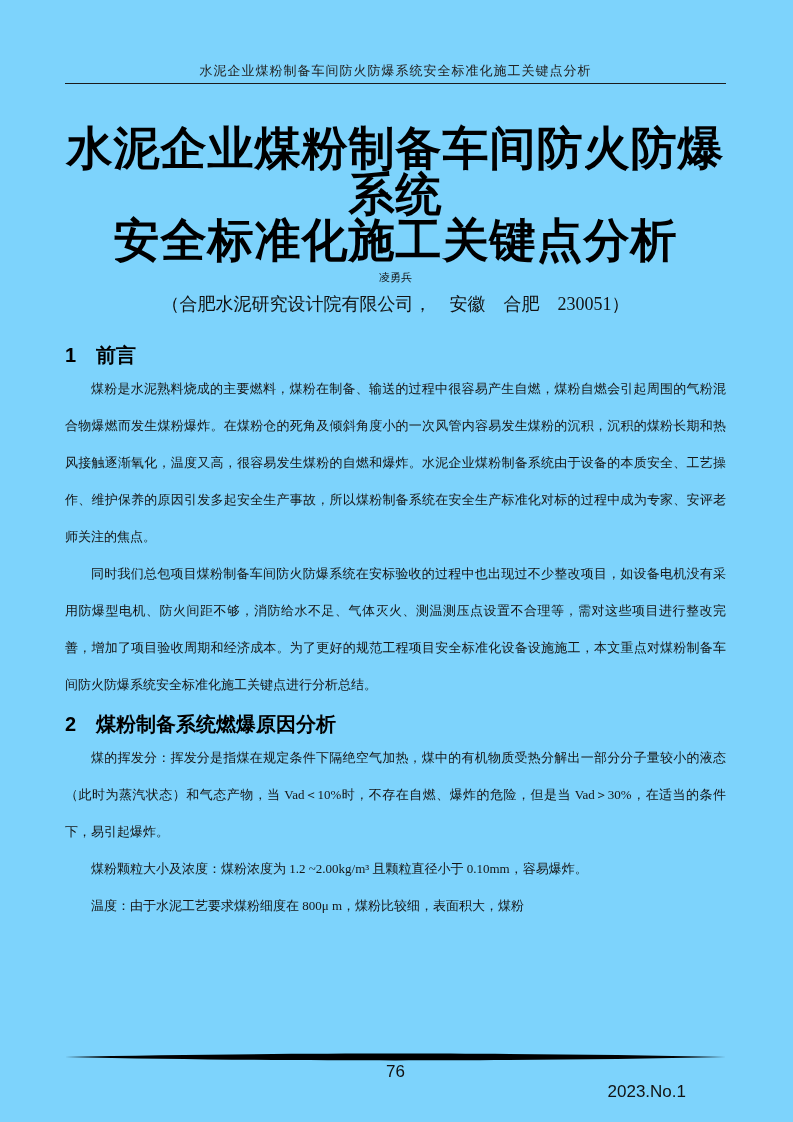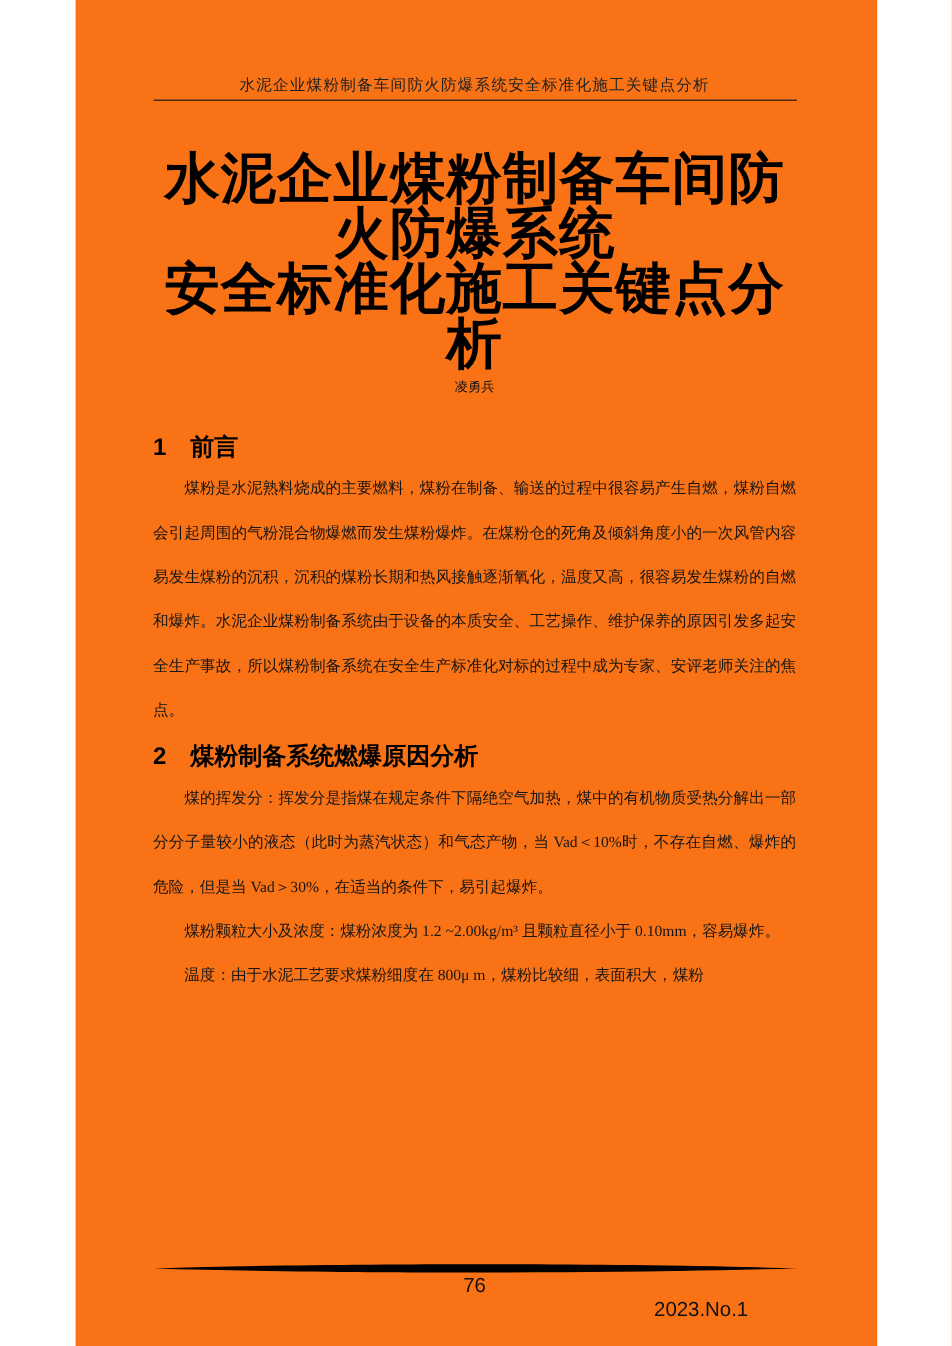--- a/index.html
+++ b/index.html
@@ -1,22 +1,22 @@
 <!DOCTYPE html>
 <html lang="zh"><head>
 <meta charset="utf-8">
 <style>
   * { margin: 0; padding: 0; box-sizing: border-box; }
   html, body { background: #ffffff; }
   .page {
     position: relative;
-    width: 668px;
+    width: 793px;
     height: 1122px;
     margin: 0 auto;
-    background: #f97316;
+    background: #7dd3fc;
     color: #1a1a1a;
     font-family: "Liberation Serif", "DejaVu Serif", serif;
     overflow: hidden;
   }
   .content {
     padding: 0 67px 0 65px;
   }
   
   .running-header {
     padding-top: 62px;
@@ -106,25 +106,27 @@
       <div class="header-rule"></div>
     </div>
 
     <h1 class="article-title">
       <div>水泥企业煤粉制备车间防火防爆系统</div>
       <div>安全标准化施工关键点分析</div>
     </h1>
 
     <div class="author-name">凌勇兵</div>
 
+    <div class="author-affiliation">（合肥水泥研究设计院有限公司，　安徽　合肥　230051）</div>
 
     <h2 class="sec-heading first">1　前言</h2>
 
     <p class="body-para">煤粉是水泥熟料烧成的主要燃料，煤粉在制备、输送的过程中很容易产生自燃，煤粉自燃会引起周围的气粉混合物爆燃而发生煤粉爆炸。在煤粉仓的死角及倾斜角度小的一次风管内容易发生煤粉的沉积，沉积的煤粉长期和热风接触逐渐氧化，温度又高，很容易发生煤粉的自燃和爆炸。水泥企业煤粉制备系统由于设备的本质安全、工艺操作、维护保养的原因引发多起安全生产事故，所以煤粉制备系统在安全生产标准化对标的过程中成为专家、安评老师关注的焦点。</p>
 
+    <p class="body-para">同时我们总包项目煤粉制备车间防火防爆系统在安标验收的过程中也出现过不少整改项目，如设备电机没有采用防爆型电机、防火间距不够，消防给水不足、气体灭火、测温测压点设置不合理等，需对这些项目进行整改完善，增加了项目验收周期和经济成本。为了更好的规范工程项目安全标准化设备设施施工，本文重点对煤粉制备车间防火防爆系统安全标准化施工关键点进行分析总结。</p>
 
     <h2 class="sec-heading second">2　煤粉制备系统燃爆原因分析</h2>
 
     <p class="body-para">煤的挥发分：挥发分是指煤在规定条件下隔绝空气加热，煤中的有机物质受热分解出一部分分子量较小的液态（此时为蒸汽状态）和气态产物，当 Vad＜10%时，不存在自燃、爆炸的危险，但是当 Vad＞30%，在适当的条件下，易引起爆炸。</p>
 
     <p class="body-para">煤粉颗粒大小及浓度：煤粉浓度为 1.2 ~2.00kg/m³ 且颗粒直径小于 0.10mm，容易爆炸。</p>
 
     <p class="body-para">温度：由于水泥工艺要求煤粉细度在 800μ m，煤粉比较细，表面积大，煤粉</p>
 
   </div>

